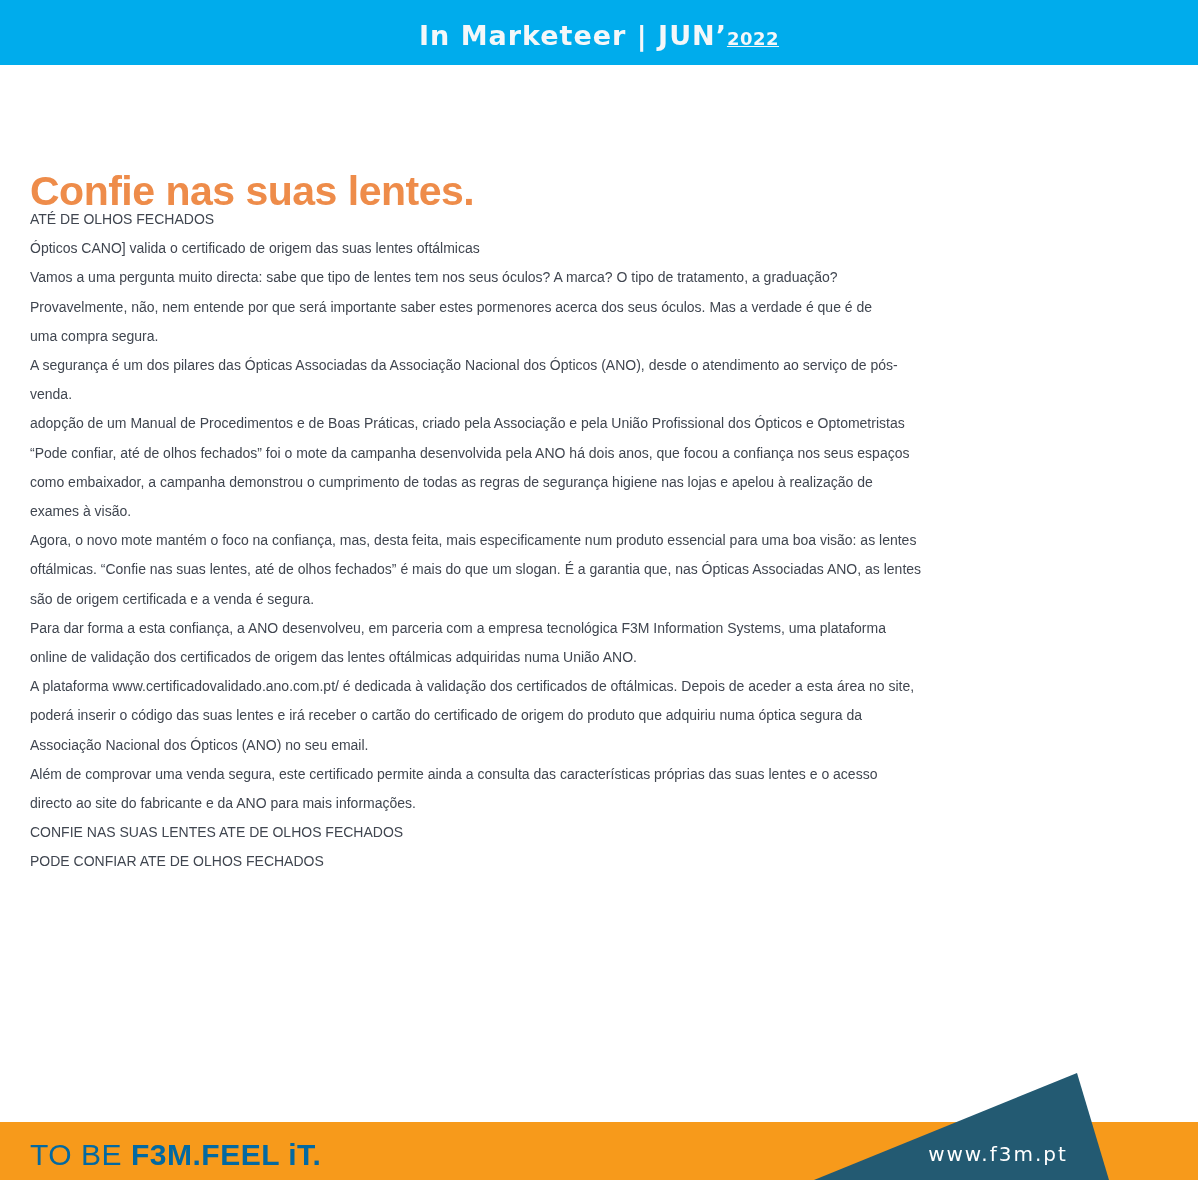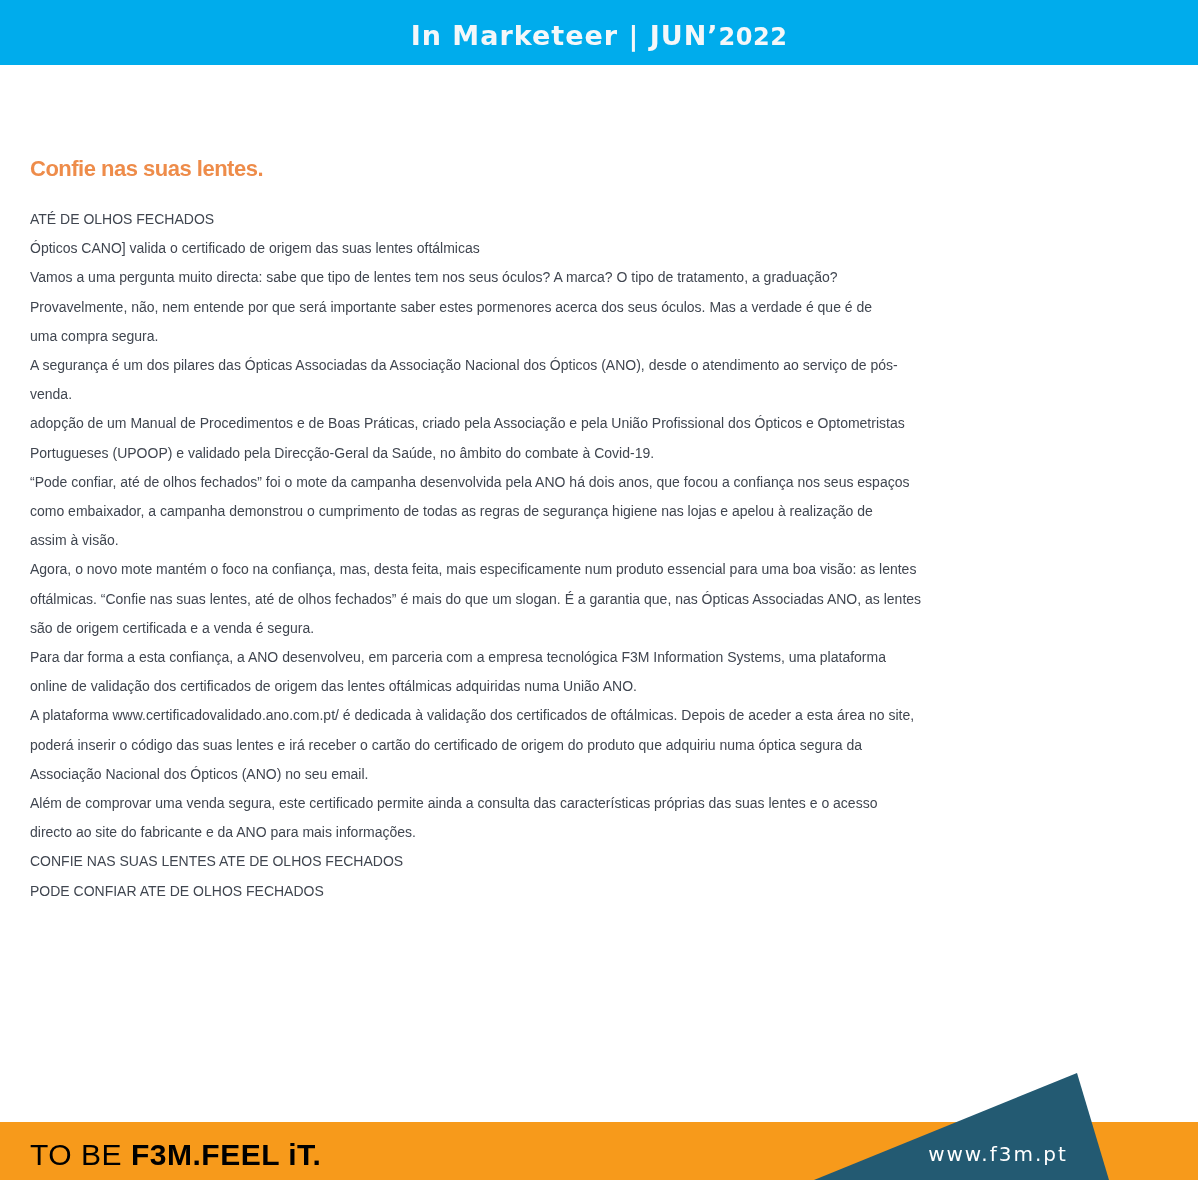--- a/index.html
+++ b/index.html
@@ -19,24 +19,24 @@
   }
   .header-title {
     color: #f4f7f9;
     font-family: "DejaVu Sans", sans-serif;
     font-weight: bold;
     font-size: 27px;
     letter-spacing: 1px;
     padding-top: 5px;
     white-space: pre;
   }
-  .header-year { font-size: 24px; letter-spacing: 0.5px; }
+  .header-year { font-size: 18px; letter-spacing: 0.5px; text-decoration: underline; }
   .article-title {
     position: absolute; left: 30px; top: 141px;
-    font-size: 22px; letter-spacing: -0.5px;
+    font-size: 41px; letter-spacing: -0.5px;
     color: #EE8C4A;
     white-space: pre;
   }
   .article-body {
     position: absolute; left: 30px; top: 205px;
     width: 1150px;
   }
   .body-line {
     font-size: 14px;
     line-height: 29.2px;
@@ -45,21 +45,21 @@
   }
   .footer-bar {
     position: absolute; left: 0; top: 1122px;
     width: 1198px; height: 58px;
     background: #F79A1B;
     z-index: 1;
   }
   .brand-tagline {
     position: absolute; left: 30px; top: 1138px;
     z-index: 2;
-    color: #000000;
+    color: #0369a1;
     font-size: 30px;
     letter-spacing: 0.5px;
     white-space: pre;
   }
   .tagline-light { font-weight: 300; }
   .tagline-bold { font-weight: bold; margin-left: 9px; }
   .corner-svg {
     position: absolute; left: 0; top: 0;
     width: 1198px; height: 1180px;
     z-index: 3;
@@ -88,24 +88,23 @@
 
 <div class="article-body">
   <div class="body-line">ATÉ DE OLHOS FECHADOS</div>
   <div class="body-line">Ópticos CANO] valida o certificado de origem das suas lentes oftálmicas</div>
   <div class="body-line">Vamos a uma pergunta muito directa: sabe que tipo de lentes tem nos seus óculos? A marca? O tipo de tratamento, a graduação?</div>
   <div class="body-line">Provavelmente, não, nem entende por que será importante saber estes pormenores acerca dos seus óculos. Mas a verdade é que é de</div>
   <div class="body-line">uma compra segura.</div>
   <div class="body-line">A segurança é um dos pilares das Ópticas Associadas da Associação Nacional dos Ópticos (ANO), desde o atendimento ao serviço de pós-</div>
   <div class="body-line">venda.</div>
   <div class="body-line">adopção de um Manual de Procedimentos e de Boas Práticas, criado pela Associação e pela União Profissional dos Ópticos e Optometristas</div>
-  <div class="body-line">Portugueses (UPOOP) e validado pela Direcção-Geral da Saúde, no âmbito do combate à Covid-19.</div>
   <div class="body-line">“Pode confiar, até de olhos fechados” foi o mote da campanha desenvolvida pela ANO há dois anos, que focou a confiança nos seus espaços</div>
   <div class="body-line">como embaixador, a campanha demonstrou o cumprimento de todas as regras de segurança higiene nas lojas e apelou à realização de</div>
-  <div class="body-line">assim à visão.</div>
+  <div class="body-line">exames à visão.</div>
   <div class="body-line">Agora, o novo mote mantém o foco na confiança, mas, desta feita, mais especificamente num produto essencial para uma boa visão: as lentes</div>
   <div class="body-line">oftálmicas. “Confie nas suas lentes, até de olhos fechados” é mais do que um slogan. É a garantia que, nas Ópticas Associadas ANO, as lentes</div>
   <div class="body-line">são de origem certificada e a venda é segura.</div>
   <div class="body-line">Para dar forma a esta confiança, a ANO desenvolveu, em parceria com a empresa tecnológica F3M Information Systems, uma plataforma</div>
   <div class="body-line">online de validação dos certificados de origem das lentes oftálmicas adquiridas numa União ANO.</div>
   <div class="body-line">A plataforma www.certificadovalidado.ano.com.pt/ é dedicada à validação dos certificados de oftálmicas. Depois de aceder a esta área no site,</div>
   <div class="body-line">poderá inserir o código das suas lentes e irá receber o cartão do certificado de origem do produto que adquiriu numa óptica segura da</div>
   <div class="body-line">Associação Nacional dos Ópticos (ANO) no seu email.</div>
   <div class="body-line">Além de comprovar uma venda segura, este certificado permite ainda a consulta das características próprias das suas lentes e o acesso</div>
   <div class="body-line">directo ao site do fabricante e da ANO para mais informações.</div>

